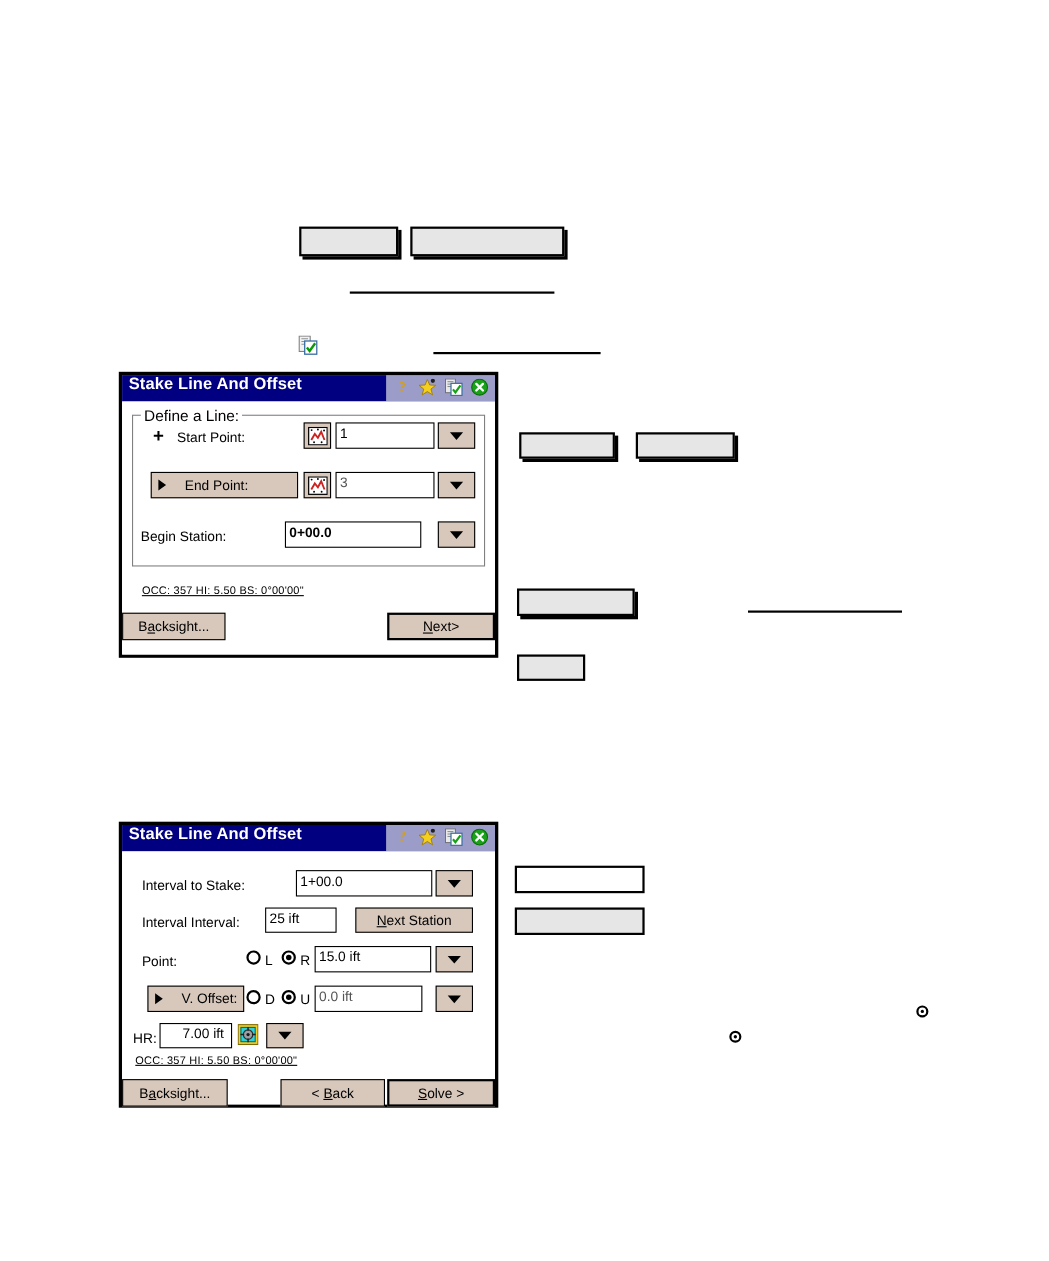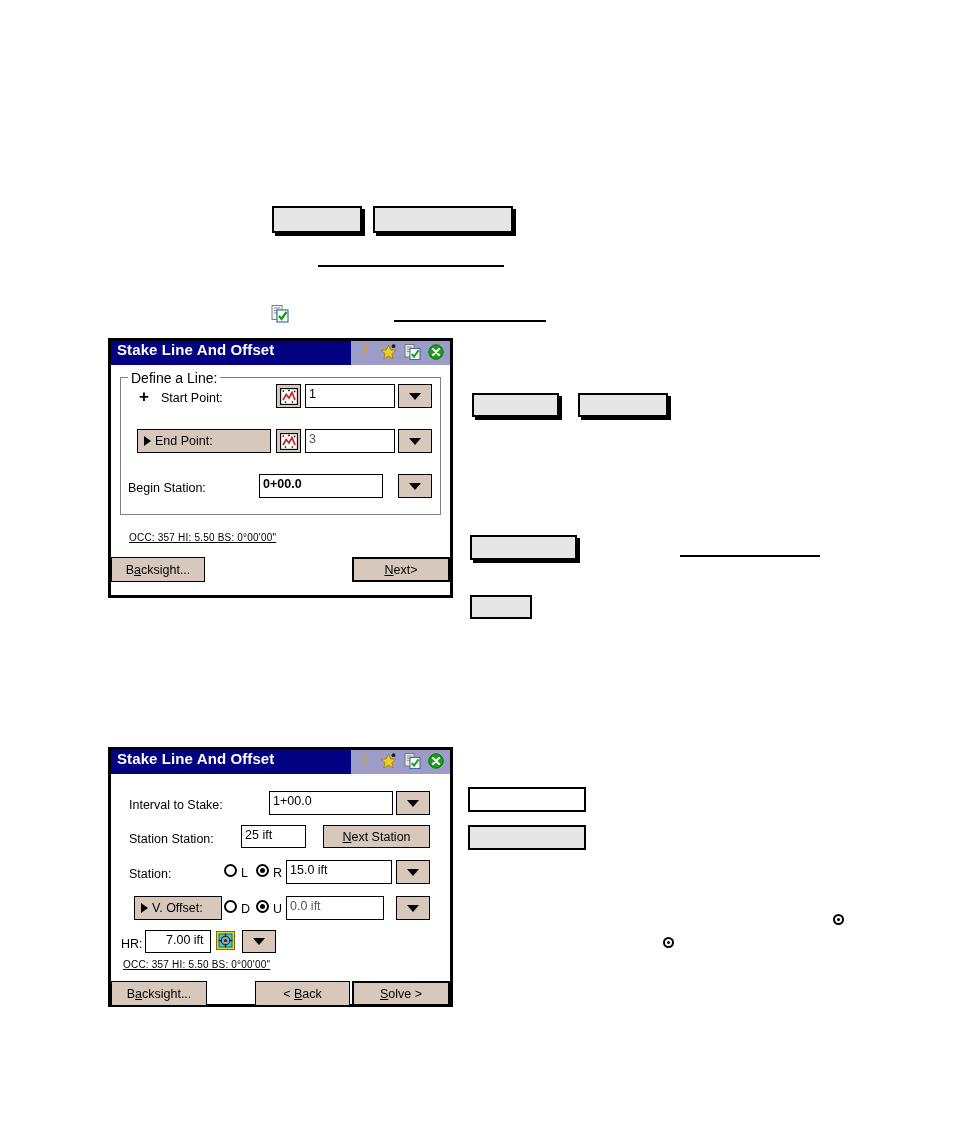--- a/index.html
+++ b/index.html
@@ -159,20 +159,21 @@
     position: absolute;
     background: #d8c8bc;
     border: 1px solid #000000;
     box-sizing: border-box;
     display: flex;
     align-items: center;
     justify-content: center;
     font-size: 12.5px;
     white-space: nowrap;
     color: #000000;
+    gap: 13px;
   }
   .btn.thick { border: 2px solid #000000; }
   .btn.left  { justify-content: flex-start; padding-left: 6px; }
   .btn u { text-decoration: underline; }
 
   
   .pickbtn {
     position: absolute;
     background: #d8c8bc;
     border: 1px solid #000000;
@@ -387,27 +388,27 @@
   </div>
 
   <div class="pda-body">
 
     <span class="lbl" style="left:18px; top:24px;">Interval to Stake:</span>
     <div class="tinput" style="left:158px; top:17px; width:124px; height:24px;">1+00.0</div>
     <div class="ddbtn" style="left:285px; top:17px; width:34px; height:24px;">
       <span class="arrow"></span>
     </div>
 
-    <span class="lbl" style="left:18px; top:58px;">Station Station:</span>
+    <span class="lbl" style="left:18px; top:58px;">Interval Interval:</span>
     <div class="tinput" style="left:130px; top:51px; width:65px; height:23px;">25 ift</div>
     <div class="btn" style="left:212px; top:51px; width:107px; height:23px;">
       <span><span></span><u>N</u><span>ext Station</span></span>
     </div>
 
-    <span class="lbl" style="left:18px; top:93px;">Station:</span>
+    <span class="lbl" style="left:18px; top:93px;">Point:</span>
     <span class="radio" style="left:113px; top:90px;"></span>
     <span class="lbl" style="left:130px; top:92px;">L</span>
     <span class="radio on" style="left:145px; top:90px;"></span>
     <span class="lbl" style="left:162px; top:92px;">R</span>
     <div class="tinput" style="left:175px; top:86px; width:106px; height:24px;">15.0 ift</div>
     <div class="ddbtn" style="left:285px; top:86px; width:34px; height:24px;">
       <span class="arrow"></span>
     </div>
 
     <div class="btn left" style="left:23px; top:122px; width:88px; height:24px;">

